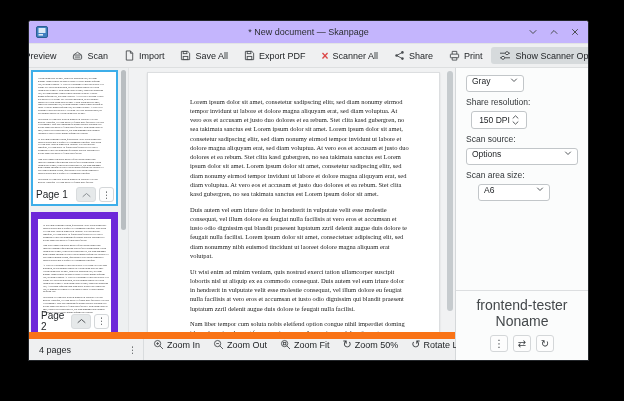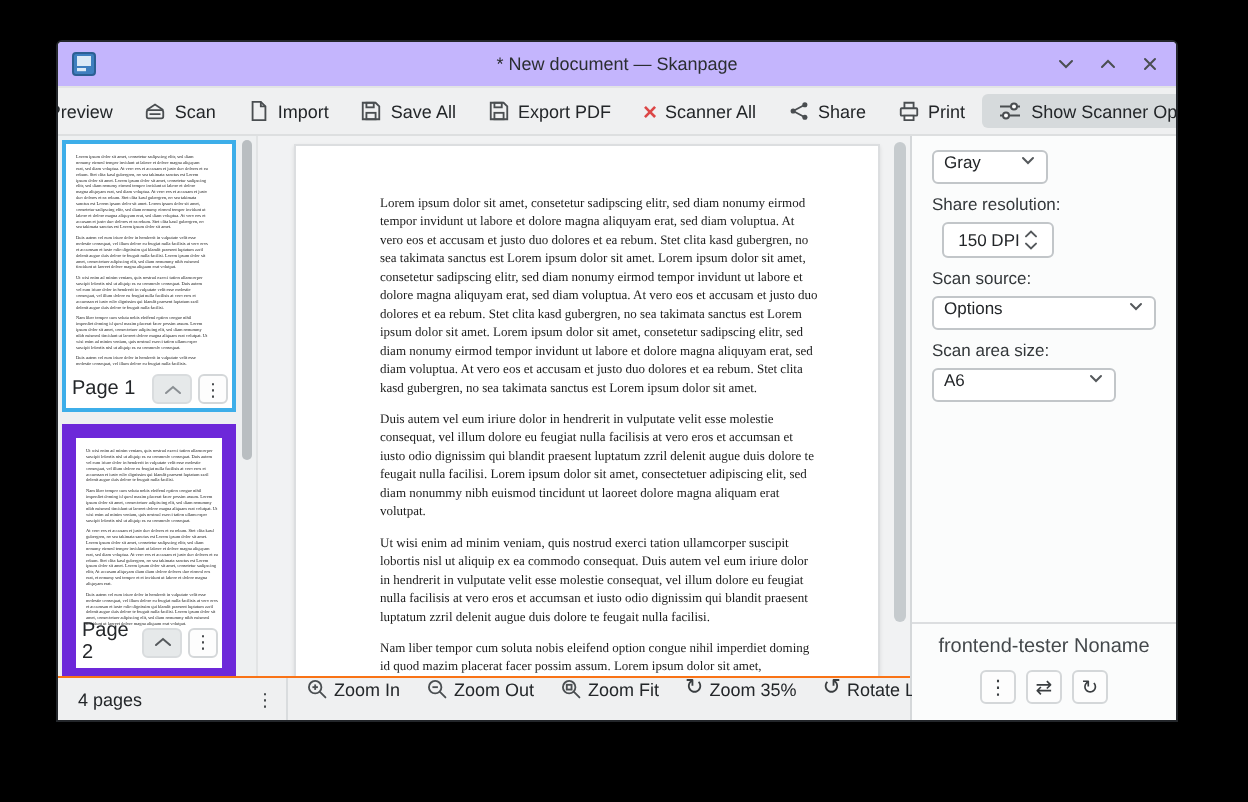--- a/index.html
+++ b/index.html
@@ -53,45 +53,45 @@
   .main-view{flex:1;position:relative;background:#f1f2f3;overflow:hidden;}
   .page{position:absolute;left:18px;top:4px;width:291px;height:420px;background:#fff;
         border:1px solid #dcdee0;box-shadow:0 1px 2px rgba(0,0,0,.10);overflow:hidden;}
   .page-text{position:absolute;left:42px;top:24px;width:438px;
         font-family:"Liberation Serif",serif;font-size:13px;line-height:1.42;color:#1b1b1b;
         transform:scale(0.5);transform-origin:0 0;}
   .page-text p{margin:0 0 13px;}
   .main-scroll{position:absolute;right:2px;top:3px;width:6px;height:240px;
         background:#c6cbce;border-radius:3px;}
   
-  .statusbar{height:21px;flex:0 0 21px;border-top:1px solid #f97316;display:flex;
+  .statusbar{height:21px;flex:0 0 21px;border-top:7px solid #f97316;display:flex;
         align-items:center;font-size:9px;color:#232629;background:#eff0f1;}
   .sb-pages{width:115px;flex:0 0 115px;display:flex;align-items:center;padding-left:10px;
         box-sizing:border-box;border-right:1px solid #d9dcde;height:100%;}
   .sb-pages-label{flex:1;}
   .sb-dots{font-size:9px;color:#3a3e41;padding:0 6px;}
   .sb-zoom{flex:1;display:flex;align-items:flex-start;gap:13px;padding-left:9px;height:100%;}
   .sb-item{display:flex;align-items:center;gap:3px;white-space:nowrap;}
   .sb-glyph{font-size:11px;line-height:1;color:#3a3e41;}
   .sb-end-dots{margin-left:auto;padding-right:8px;font-size:9px;color:#3a3e41;}
   
   .right-panel{flex:1;background:#fbfcfc;position:relative;padding:7px 10px;box-sizing:border-box;}
   .field-label{font-size:8.5px;color:#33373a;margin:5px 0 4px;}
   .field-label:first-child{margin-top:1px;}
   .combo{height:17px;background:#fff;border:1px solid #c2c6c9;border-radius:3px;
         display:flex;align-items:flex-start;justify-content:space-between;font-size:8.5px;
         color:#232629;padding:0 5px;box-sizing:border-box;}
   .combo.w-mode{width:58px;}
-  .combo.w-area{width:92px;}
+  .combo.w-area{width:72px;margin-left:12px;}
   .spin{height:18px;width:56px;margin-left:5px;background:#fff;border:1px solid #c2c6c9;
         border-radius:3px;display:flex;align-items:center;justify-content:center;gap:2px;
         font-size:8.5px;color:#232629;box-sizing:border-box;}
   .device-box{position:absolute;left:0;right:0;bottom:0;border-top:1px solid #dcdee0;
         padding:6px 0 8px;text-align:center;}
-  .device-name{font-size:10px;color:#44484b;margin-bottom:6px;}
+  .device-name{font-size:14px;color:#44484b;margin-bottom:6px;}
   .device-btns{display:flex;justify-content:center;gap:5px;}
   .dev-btn{width:18px;height:17px;background:#fdfdfd;border:1px solid #d4d7d9;border-radius:3px;
         display:flex;align-items:center;justify-content:center;font-size:10px;color:#3a3e41;
         box-sizing:border-box;}
   .discard-x{color:#dc4747;font-size:12px;font-weight:bold;line-height:1;}
   svg{display:block;}
 </style>
 </head>
 <body>
 
@@ -319,21 +319,21 @@
               <svg width="11" height="11" viewBox="0 0 12 12">
                   <circle cx="5" cy="5" r="3.4" fill="none" stroke="#4a4e51"></circle>
                   <line x1="7.6" y1="7.6" x2="10.6" y2="10.6" stroke="#4a4e51" stroke-linecap="round"></line>
                   <rect x="3.7" y="3.7" width="2.6" height="2.6" fill="none" stroke="#4a4e51"></rect>
                 </svg>
             </span>
             <span>Zoom Fit</span>
           </span>
           <span class="sb-item">
             <span class="sb-glyph">↻</span>
-            <span>Zoom 35%</span>
+            <span>Zoom 50%</span>
           </span>
           <span class="sb-item">
             <span class="sb-glyph">↺</span>
             <span>Rotate Left</span>
           </span>
           <span class="sb-end-dots">⋮</span>
         </div>
       </div>
     </div>
 

